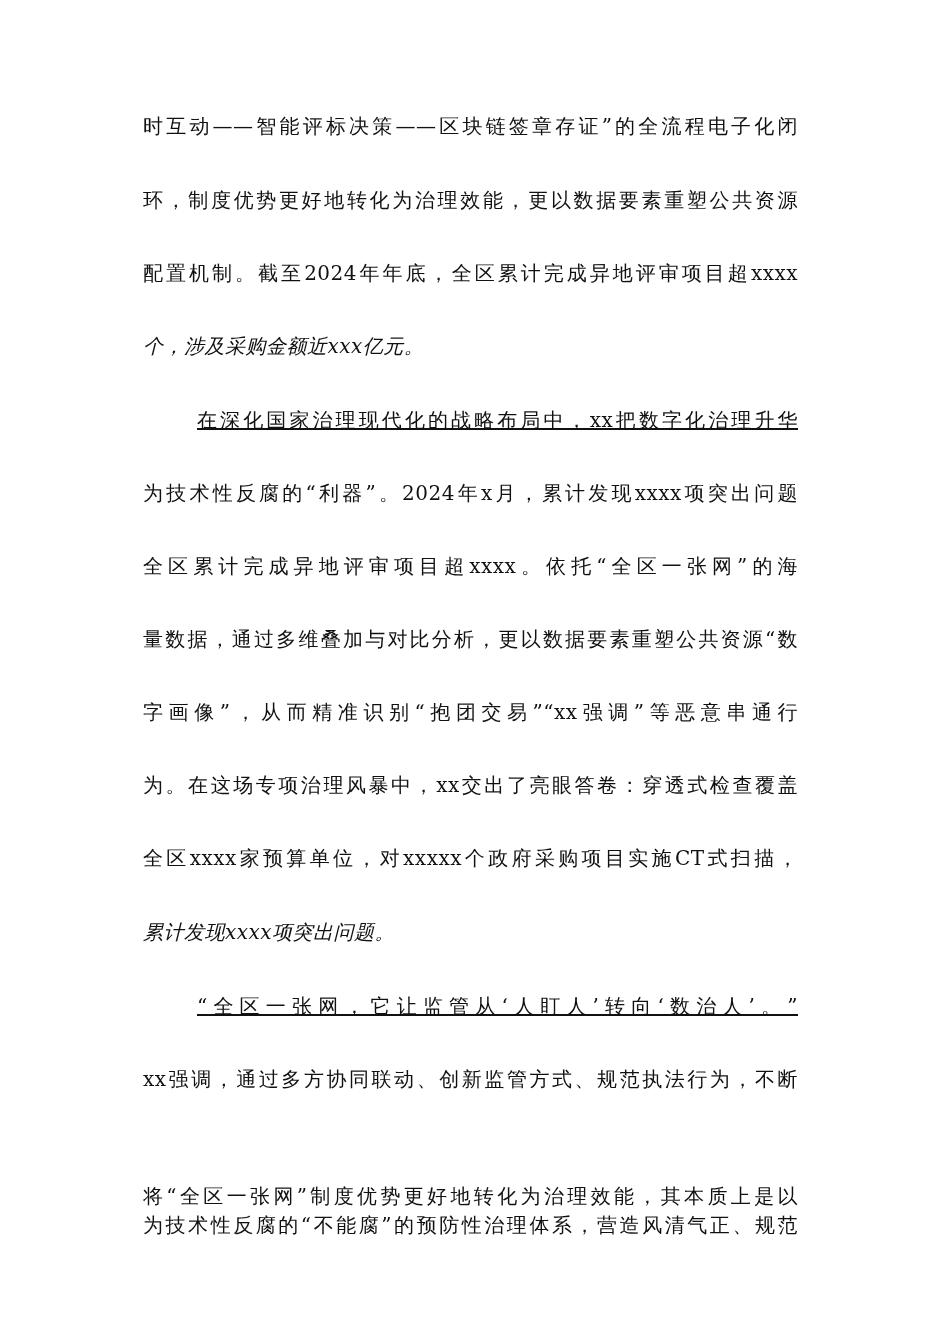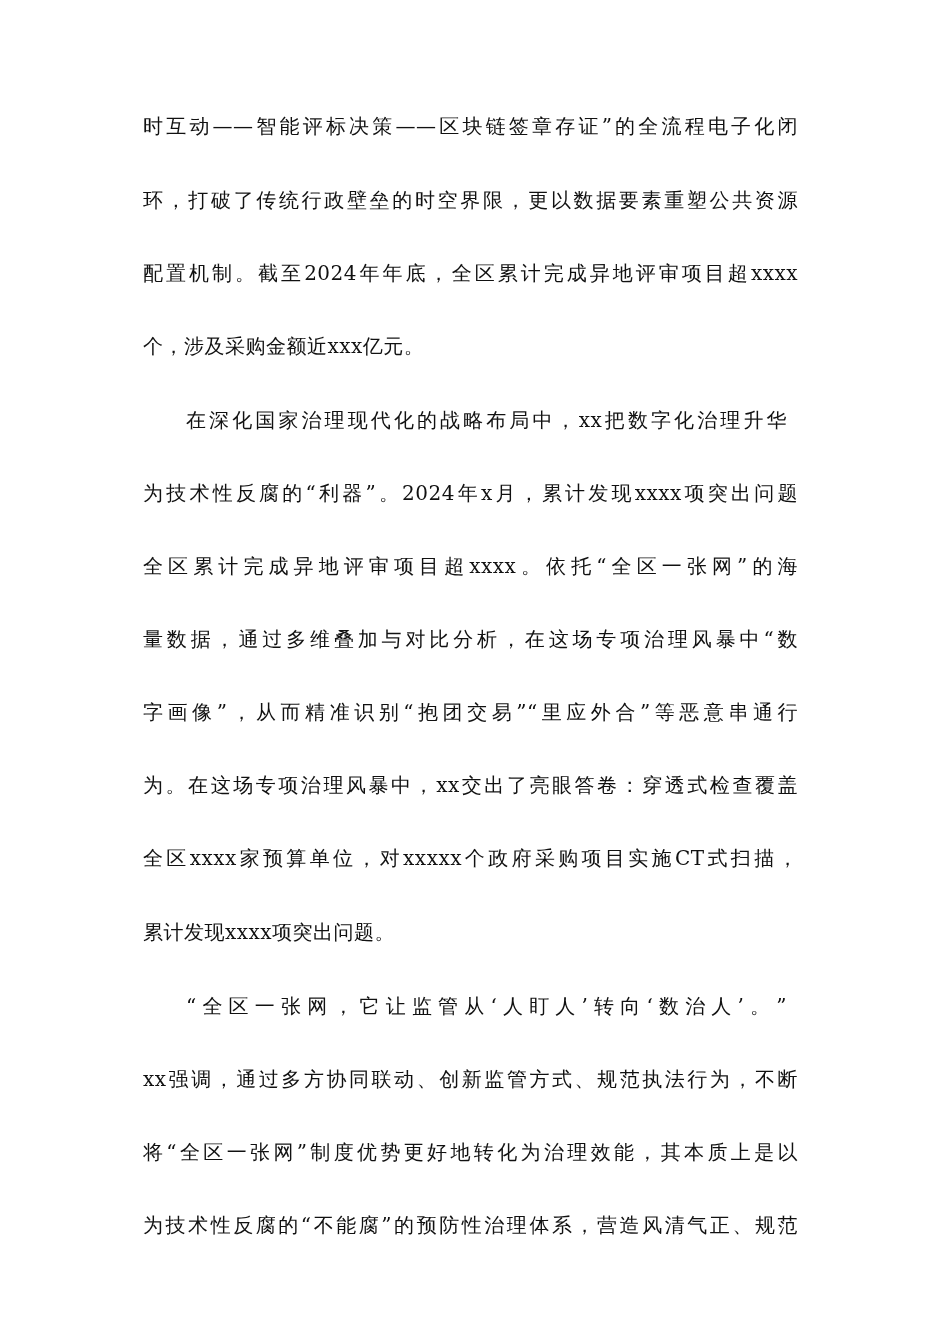--- a/index.html
+++ b/index.html
@@ -2,44 +2,44 @@
 <html><head>
 <meta charset="utf-8">
 <style>
   html, body { margin: 0; padding: 0; background: #ffffff; }
   body { width: 950px; height: 1344px; position: relative; overflow: hidden;
          font-family: "DejaVu Serif", "Liberation Serif", serif; color: #111111; }
   .page { position: absolute; left: 0; top: 0; width: 786px; height: 1344px; background: #ffffff; }
   .line { position: absolute; left: 143px; width: 655px; height: 34px; line-height: 34px;
           font-size: 20px; white-space: nowrap; text-align: justify; text-align-last: justify;
           letter-spacing: 0.5px; }
-  .line.last { text-align-last: left; }
-  .line.indent { left: 186px; width: 601px; }
+  .line.last { text-align-last: left; font-style: italic; }
+  .line.indent { left: 197px; width: 601px; text-decoration: underline; }
 </style>
 </head>
 <body>
 
 <div class="page">
   <div>
     <div class="line" style="top:109px">时互动——智能评标决策——区块链签章存证”的全流程电子化闭</div>
-    <div class="line" style="top:183px">环，打破了传统行政壁垒的时空界限，更以数据要素重塑公共资源</div>
+    <div class="line" style="top:183px">环，制度优势更好地转化为治理效能，更以数据要素重塑公共资源</div>
     <div class="line" style="top:256px">配置机制。截至2024年年底，全区累计完成异地评审项目超xxxx</div>
     <div class="line last" style="top:329px">个，涉及采购金额近xxx亿元。</div>
   </div>
 
   <div>
     <div class="line indent" style="top:403px">在深化国家治理现代化的战略布局中，xx把数字化治理升华</div>
     <div class="line" style="top:476px">为技术性反腐的“利器”。2024年x月，累计发现xxxx项突出问题</div>
     <div class="line" style="top:549px">全区累计完成异地评审项目超xxxx。依托“全区一张网”的海</div>
-    <div class="line" style="top:622px">量数据，通过多维叠加与对比分析，在这场专项治理风暴中“数</div>
-    <div class="line" style="top:695px">字画像”，从而精准识别“抱团交易”“里应外合”等恶意串通行</div>
+    <div class="line" style="top:622px">量数据，通过多维叠加与对比分析，更以数据要素重塑公共资源“数</div>
+    <div class="line" style="top:695px">字画像”，从而精准识别“抱团交易”“xx强调”等恶意串通行</div>
     <div class="line" style="top:768px">为。在这场专项治理风暴中，xx交出了亮眼答卷：穿透式检查覆盖</div>
     <div class="line" style="top:841px">全区xxxx家预算单位，对xxxxx个政府采购项目实施CT式扫描，</div>
     <div class="line last" style="top:915px">累计发现xxxx项突出问题。</div>
   </div>
 
   <div>
     <div class="line indent" style="top:989px">“全区一张网，它让监管从‘人盯人’转向‘数治人’。”</div>
     <div class="line" style="top:1062px">xx强调，通过多方协同联动、创新监管方式、规范执法行为，不断</div>
-    <div class="line" style="top:1135px">将“全区一张网”制度优势更好地转化为治理效能，其本质上是以</div>
+    <div class="line" style="top:1179px">将“全区一张网”制度优势更好地转化为治理效能，其本质上是以</div>
     <div class="line" style="top:1208px">为技术性反腐的“不能腐”的预防性治理体系，营造风清气正、规范</div>
   </div>
 </div>
 
 </body></html>

